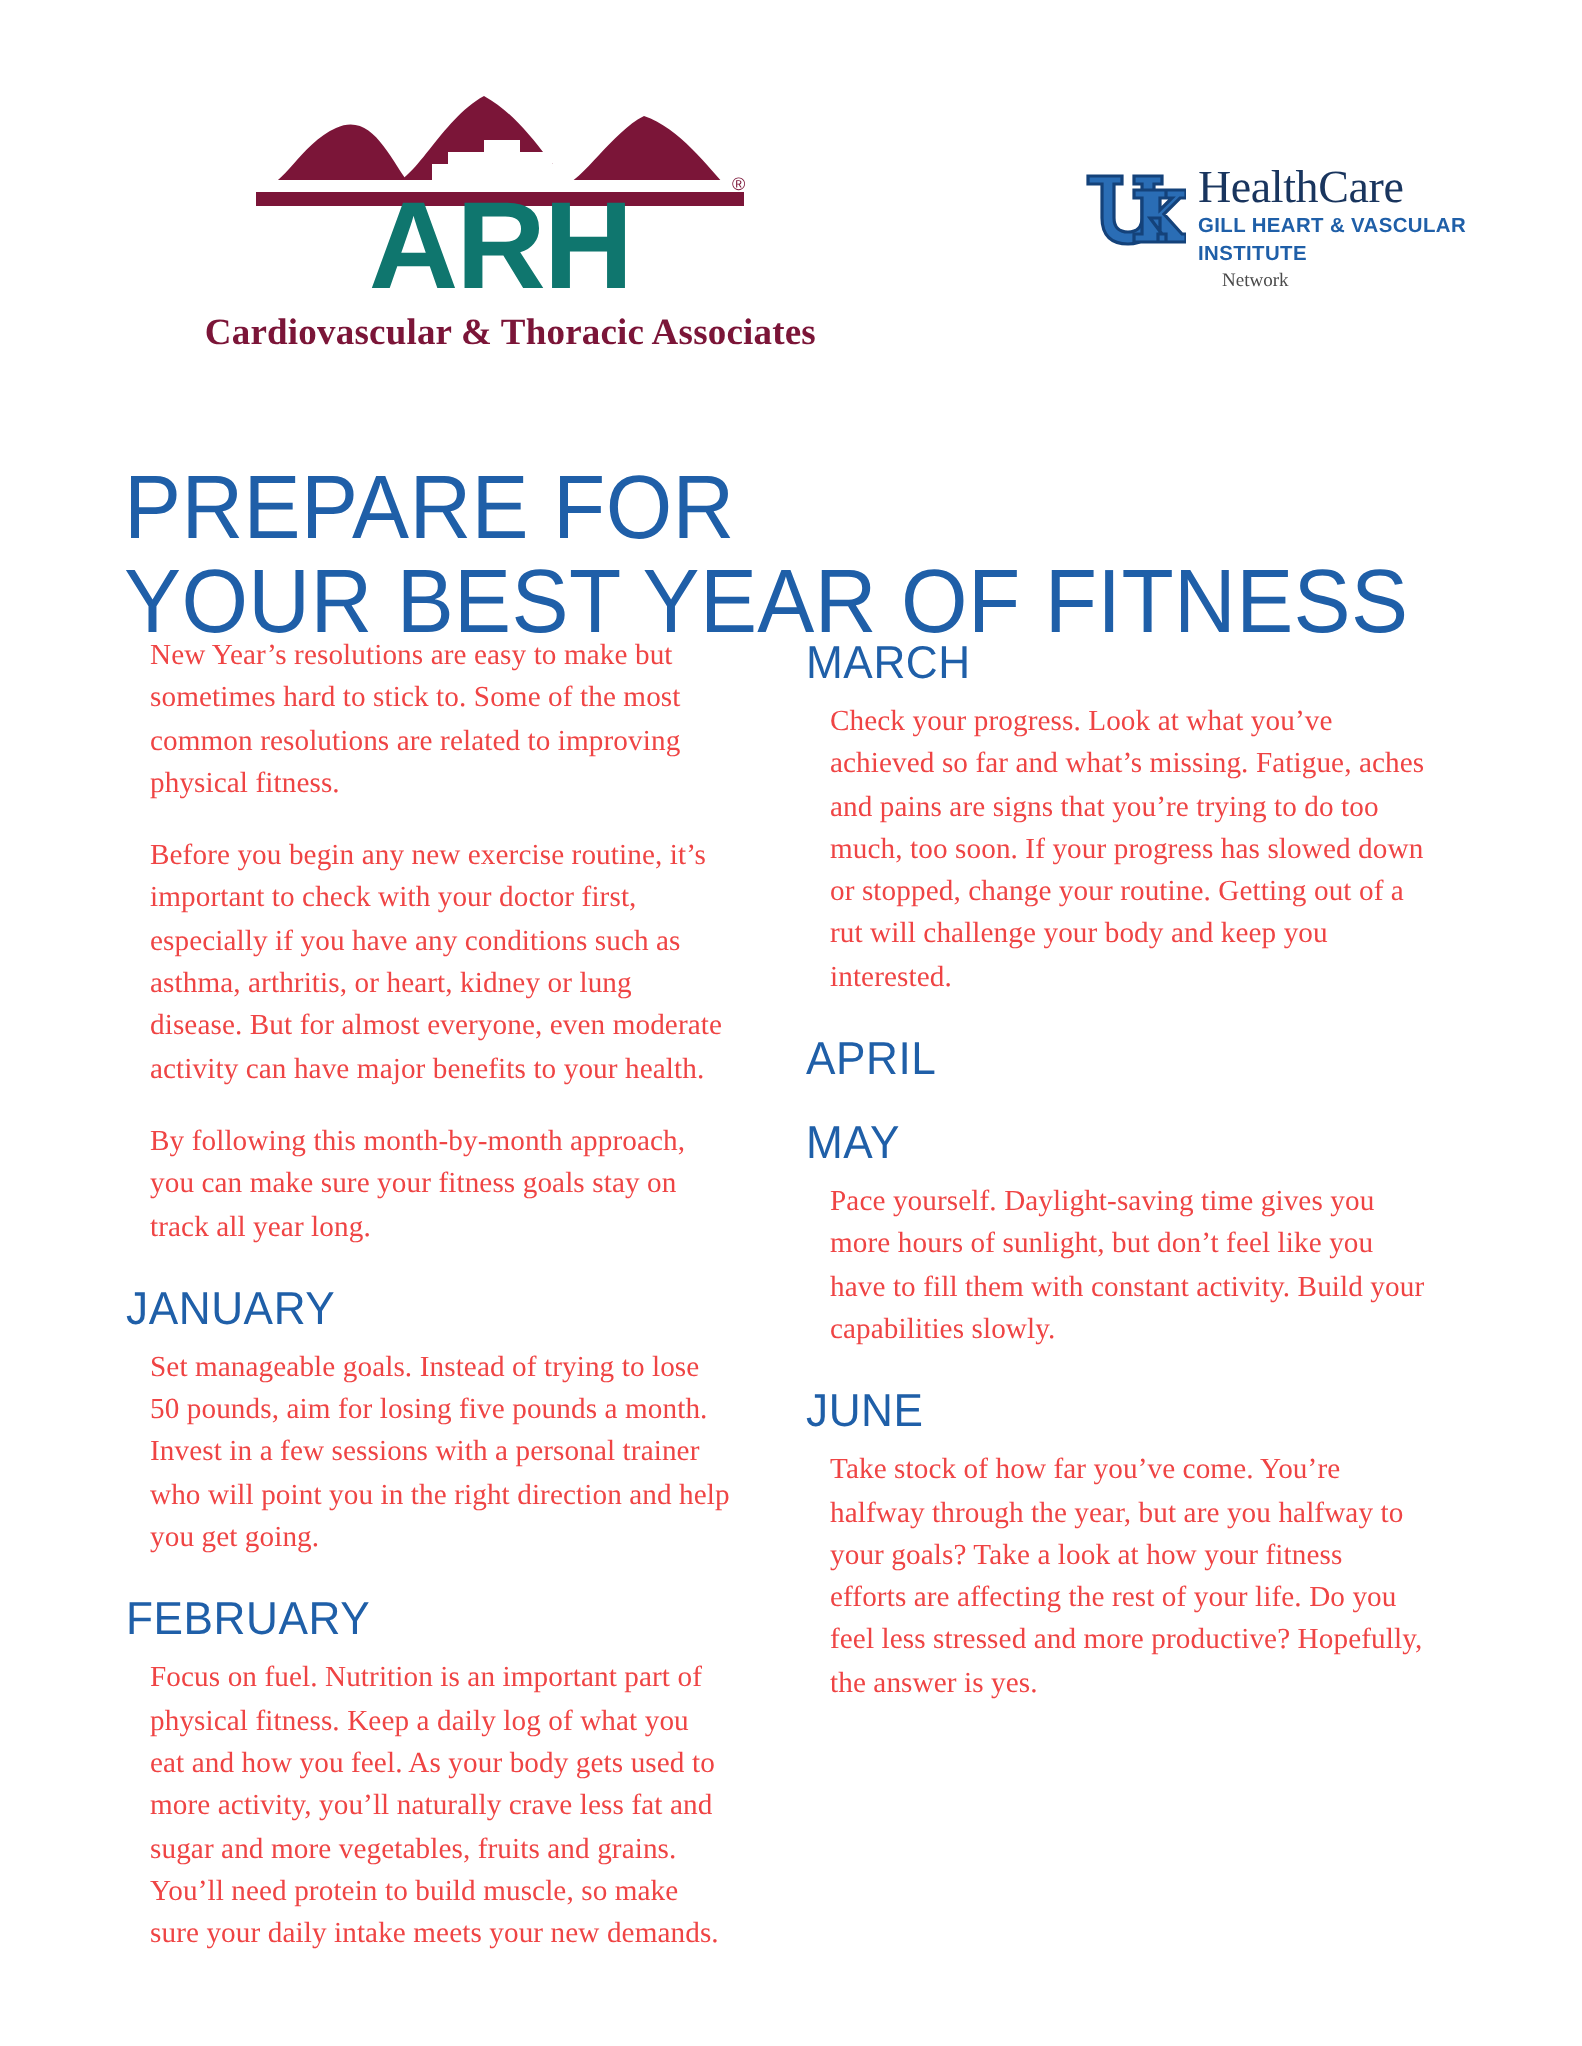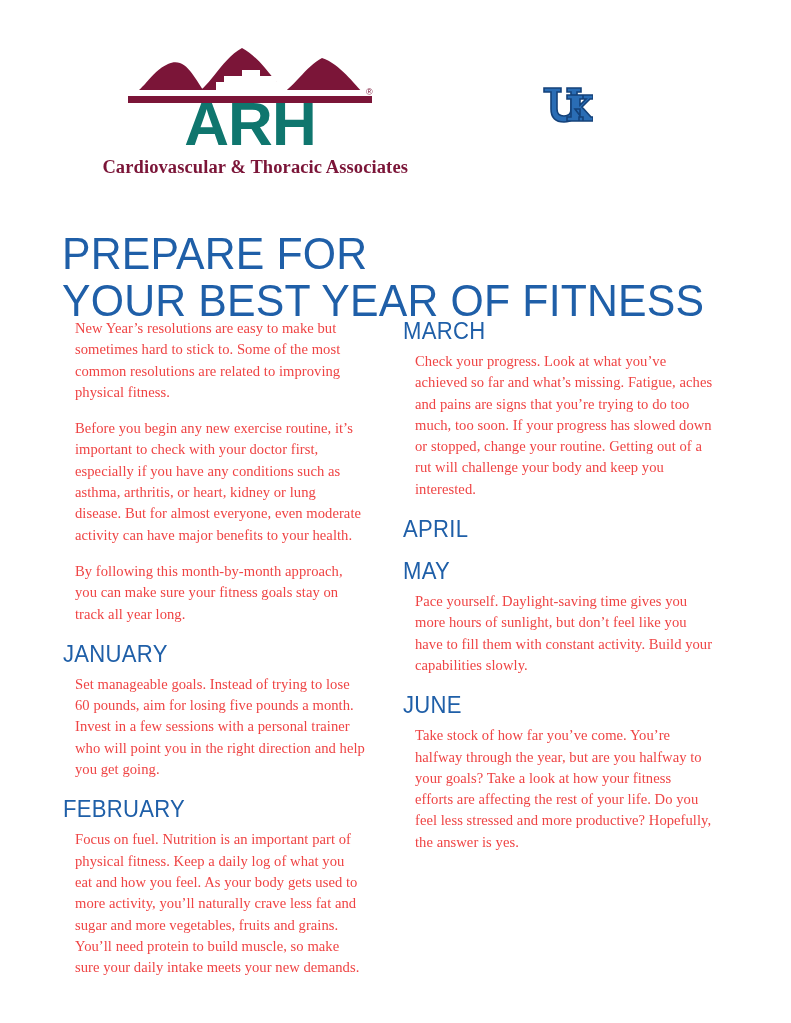--- a/index.html
+++ b/index.html
@@ -201,37 +201,43 @@
       <div class="arh-tagline">Cardiovascular &amp; Thoracic Associates</div>
     </div>
 
     <div class="uk-logo">
       <svg class="uk-mark" viewBox="0 0 52 42">
         <g fill="#2a6db5" stroke="#14427a" stroke-width="1.6">
           <path d="M3 5 L20 5 L20 9 L16 9 L16 26 C16 31, 19 33, 23 33 C27 33, 30 31, 30 26 L30 9 L26 9 L26 5 L40 5 L40 9 L36 9 L36 26 C36 35, 30 39, 23 39 C15 39, 10 35, 10 26 L10 9 L3 9 Z"></path>
           <path d="M26 12 L42 12 L42 16 L39 16 L39 22 L45 16 L42 16 L42 12 L52 12 L52 16 L49 16 L41 24 L50 34 L52 34 L52 38 L38 38 L38 34 L40 34 L34 26 L39 26 L39 34 L42 34 L42 38 L26 38 L26 34 L30 34 L30 16 L26 16 Z"></path>
         </g>
       </svg>
+      <div class="uk-text">
+        <div class="uk-healthcare">HealthCare</div>
+        <div class="uk-institute">GILL HEART &amp; VASCULAR</div>
+        <div class="uk-institute">INSTITUTE</div>
+        <div class="uk-network">Network</div>
+      </div>
     </div>
   </div>
 
   <h1 class="title">
     <span class="title-line">PREPARE FOR</span>
     <span class="title-line">YOUR BEST YEAR OF FITNESS</span>
   </h1>
 
   <div class="columns">
 
     <div class="col col-left">
       <p class="body">New Year’s resolutions are easy to make but sometimes hard to stick to. Some of the most common resolutions are related to improving physical fitness.</p>
       <p class="body">Before you begin any new exercise routine, it’s important to check with your doctor first, especially if you have any conditions such as asthma, arthritis, or heart, kidney or lung disease. But for almost everyone, even moderate activity can have major benefits to your health.</p>
       <p class="body">By following this month-by-month approach, you can make sure your fitness goals stay on track all year long.</p>
 
       <h2 class="month">JANUARY</h2>
-      <p class="body">Set manageable goals. Instead of trying to lose 60 pounds, aim for losing five pounds a month. Invest in a few sessions with a personal trainer who will point you in the right direction and help you get going.</p>
+      <p class="body">Set manageable goals. Instead of trying to lose 50 pounds, aim for losing five pounds a month. Invest in a few sessions with a personal trainer who will point you in the right direction and help you get going.</p>
 
       <h2 class="month">FEBRUARY</h2>
       <p class="body tight">Focus on fuel. Nutrition is an important part of physical fitness. Keep a daily log of what you eat and how you feel. As your body gets used to more activity, you’ll naturally crave less fat and sugar and more vegetables, fruits and grains. You’ll need protein to build muscle, so make sure your daily intake meets your new demands.</p>
     </div>
 
     <div class="col col-right">
       <h2 class="month first">MARCH</h2>
       <p class="body">Check your progress. Look at what you’ve achieved so far and what’s missing. Fatigue, aches and pains are signs that you’re trying to do too much, too soon. If your progress has slowed down or stopped, change your routine. Getting out of a rut will challenge your body and keep you interested.</p>
 
       <h2 class="month">APRIL</h2>

